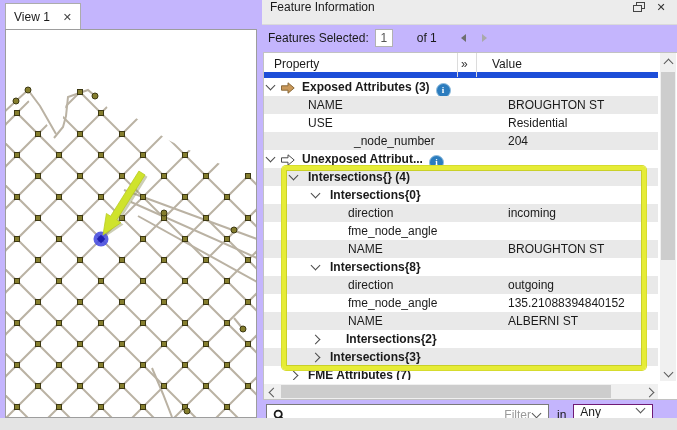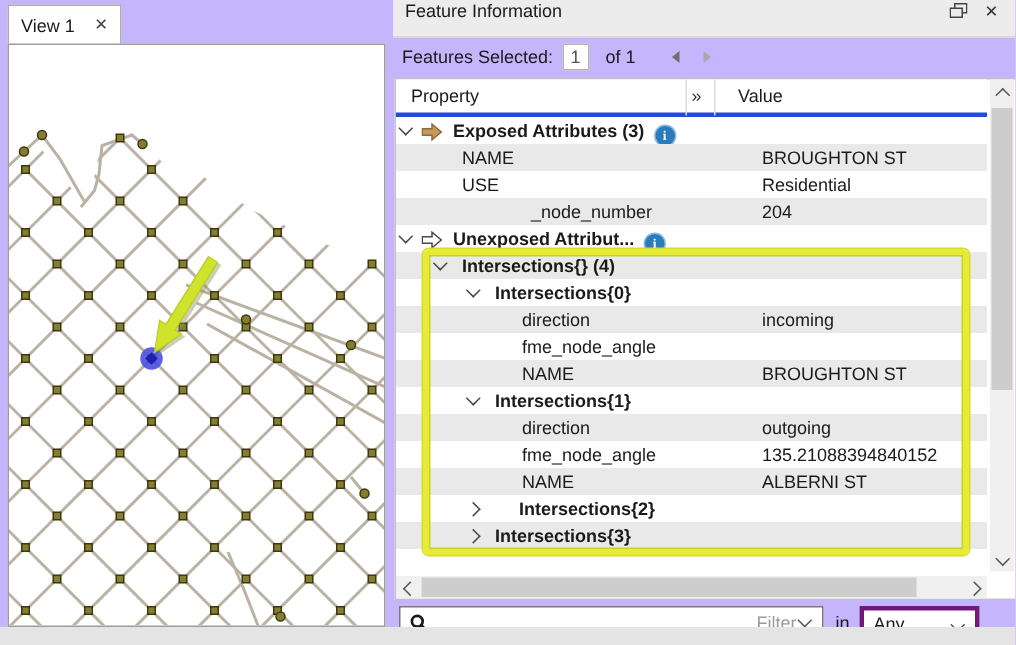--- a/index.html
+++ b/index.html
@@ -18,30 +18,30 @@
 
   
   .dock-title{position:absolute;left:262px;top:0;width:415px;height:25px;background:#ececec;
               border-bottom:1px solid #dadada;display:flex;align-items:flex-start;padding:0 8px;box-sizing:border-box;}
   .dock-title .t{flex:1;}
   .winbtn{width:16px;height:14px;display:flex;align-items:center;justify-content:center;margin-left:6px;}
   .selrow{position:absolute;left:262px;top:26px;width:415px;height:24px;display:flex;align-items:center;}
   .selrow .lbl{margin-left:6px;text-align:center;}
   .selbox{width:16px;height:16px;border:1px solid #b2b2b2;background:#fff;margin-left:6px;
           display:flex;align-items:center;justify-content:center;color:#555;}
-  .of{margin-left:11px;}
+  .of{margin-left:24px;}
   .navarrow{width:0;height:0;border-top:4px solid transparent;border-bottom:4px solid transparent;display:inline-block;}
   .nav-prev{border-right:5px solid #6f6f6f;margin-left:24px;}
   .nav-next{border-left:5px solid #a9a9a9;margin-left:16px;}
 
   
   .tframe{position:absolute;left:263px;top:52px;width:416px;height:348px;background:#fff;
           border:1px solid #c2c2c2;box-sizing:border-box;}
   .thead{position:absolute;left:264px;top:53px;width:394px;height:25px;background:#fff;
-         border-bottom:3px solid #1d4ed8;box-sizing:border-box;}
+         border-bottom:6px solid #1d4ed8;box-sizing:border-box;}
   .thead .h{position:absolute;top:4px;}
   .h-prop{left:10px;}
   .h-exp{left:197px;color:#333;}
   .h-val{left:228px;}
   .vsep{position:absolute;top:0;width:1px;height:24px;background:#dcdcdc;}
 
   .rows{position:absolute;left:264px;top:78px;width:394px;height:302px;overflow:hidden;background:#fff;}
   .trow{position:relative;height:18px;line-height:18px;white-space:nowrap;}
   .trow.alt{background:#e9e9e9;}
   .pcell{position:absolute;left:0;top:0;height:18px;}
@@ -76,22 +76,22 @@
   .fbar{position:absolute;left:262px;top:403px;width:415px;height:24px;display:flex;align-items:center;}
   .fcombo{position:relative;width:283px;height:22px;border:1px solid #7a7a7a;background:#fff;
           margin-left:4px;display:flex;align-items:center;box-sizing:border-box;}
   .fcombo input{border:none;outline:none;flex:1;font:12px "Liberation Sans",sans-serif;color:#222;
                 margin-left:4px;background:transparent;text-align:right;}
   .fcombo input::placeholder{color:#9a9a9a;}
   .mag{margin-left:6px;flex:0 0 auto;display:flex;}
   .combo-chev{width:6px;height:6px;border-right:1.5px solid #555;border-bottom:1.5px solid #555;
               transform:rotate(45deg);margin:0 8px 3px 0;flex:0 0 auto;}
   .inword{margin-left:8px;}
-  .scombo{position:relative;width:80px;height:22px;border:3px solid #701a75;background:#fff;margin-left:7px;
-          display:flex;align-items:flex-end;justify-content:space-between;box-sizing:border-box;}
+  .scombo{position:relative;width:80px;height:22px;border:1px solid #701a75;background:#fff;margin-left:7px;
+          display:flex;align-items:flex-start;justify-content:space-between;box-sizing:border-box;}
   .scombo .v{margin-left:6px;}
   .bottomline{position:absolute;left:0;top:428px;width:677px;height:2px;background:#ccd4de;}
 </style>
 </head>
 <body>
 
 <div class="app">
 
   <div class="tab">
     <span class="tab-label">View 1</span>
@@ -315,41 +315,45 @@
       </div>
       <div class="trow">
         <span class="pcell" style="left: 84px;">fme_node_angle</span>
       </div>
       <div class="trow alt">
         <span class="pcell" style="left: 84px;">NAME</span>
         <span class="vcell">BROUGHTON ST</span>
       </div>
       <div class="trow">
         <span class="cv cv-d" style="left: 48px;"></span>
-        <span class="pcell b" style="left: 66px;">Intersections{1}</span>
+        <span class="pcell b" style="left: 66px;">Intersections{8}</span>
       </div>
       <div class="trow alt">
         <span class="pcell" style="left: 84px;">direction</span>
         <span class="vcell">outgoing</span>
       </div>
       <div class="trow">
         <span class="pcell" style="left: 84px;">fme_node_angle</span>
         <span class="vcell">135.21088394840152</span>
       </div>
       <div class="trow alt">
         <span class="pcell" style="left: 84px;">NAME</span>
         <span class="vcell">ALBERNI ST</span>
       </div>
       <div class="trow">
         <span class="cv cv-r" style="left: 48px;"></span>
         <span class="pcell b" style="left: 66px; margin-left: 16px;">Intersections{2}</span>
       </div>
       <div class="trow alt">
         <span class="cv cv-r" style="left: 48px;"></span>
         <span class="pcell b" style="left: 66px;">Intersections{3}</span>
+      </div>
+      <div class="trow">
+        <span class="cv cv-r" style="left: 26px;"></span>
+        <span class="pcell b" style="left: 44px;">FME Attributes (7)</span>
       </div>
     </div>
 
   <div class="hl"></div>
 
   <div class="vsb">
     <div class="sb-arrow up" style="left:0;top:0;">
         <span class="sb-chev"></span>
       </div>
     <div class="thumb"></div>

